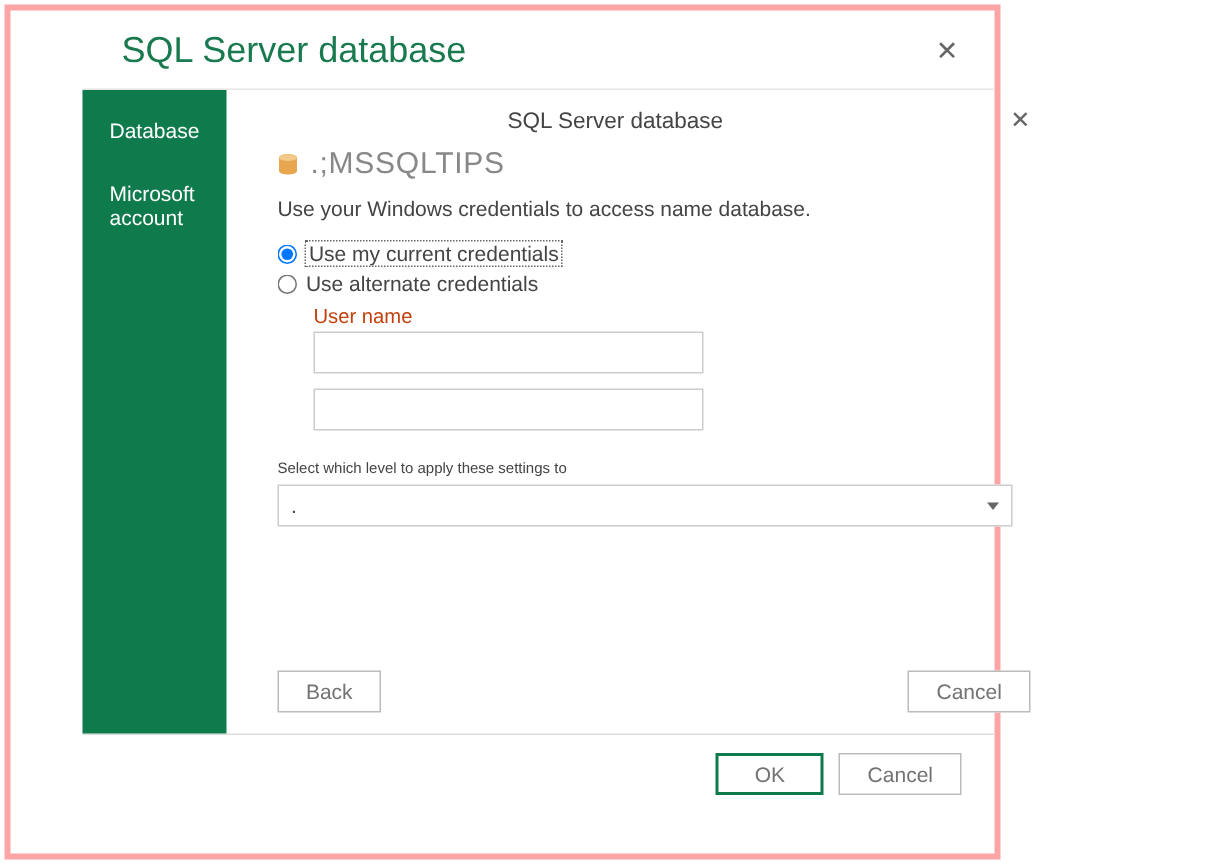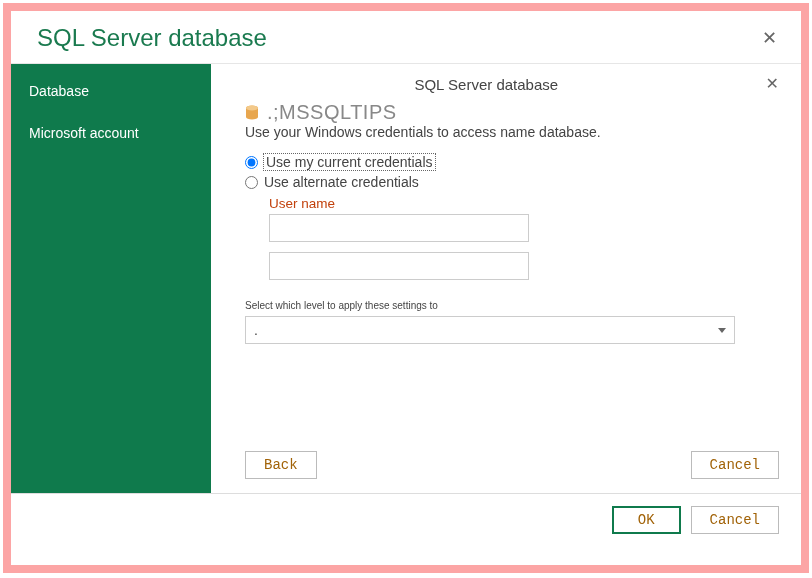--- a/index.html
+++ b/index.html
@@ -5,26 +5,27 @@
     * { box-sizing: border-box; margin: 0; padding: 0; }
     body {
       font-family: "Segoe UI", Tahoma, sans-serif;
       background: #fff;
       width: 812px;
       height: 578px;
       position: relative;
       overflow: hidden;
     }
     .outer-wrap {
-      border: 8px solid #fca5a5;
-      width: 806px;
+      border: 4px solid #fca5a5;
+      width: 664px;
       height: 570px;
       margin: 3px;
       position: relative;
       background: #fff;
+      padding-left: 48px;
     }
     .outer-header {
       display: flex;
       align-items: center;
       justify-content: space-between;
       padding: 12px 18px 10px 26px;
     }
     .outer-title {
       color: #1a7a4f;
       font-size: 24px;
@@ -83,20 +84,21 @@
       cursor: pointer;
       padding: 2px 4px;
     }
     .content-body {
       padding: 6px 34px 0 34px;
     }
     .db-row {
       display: flex;
       align-items: center;
       gap: 8px;
+      margin-bottom: 10px;
     }
     .db-icon {
       width: 14px;
       height: 16px;
       display: inline-block;
     }
     .db-label {
       color: #888;
       font-size: 20px;
       letter-spacing: 0.5px;
@@ -153,25 +155,25 @@
       bottom: 14px;
       left: 34px;
       right: 22px;
       display: flex;
       justify-content: space-between;
       align-items: center;
     }
     .btn {
       border: 1px solid #bbb;
       background: #fff;
-      color: #a16207;
+      color: #737373;
       font-size: 14px;
       padding: 5px 18px;
       cursor: pointer;
-      font-family: Liberation Mono, monospace;
+      font-family: Liberation Sans, sans-serif;
     }
     .btn.primary { border: 2px solid #0f7a4c; padding: 4px 17px; }
     .btn-group { display: flex; gap: 10px; }
     .outer-footer {
       border-top: 1px solid #ddd;
       padding: 12px 22px;
       display: flex;
       justify-content: flex-end;
       gap: 10px;
     }

